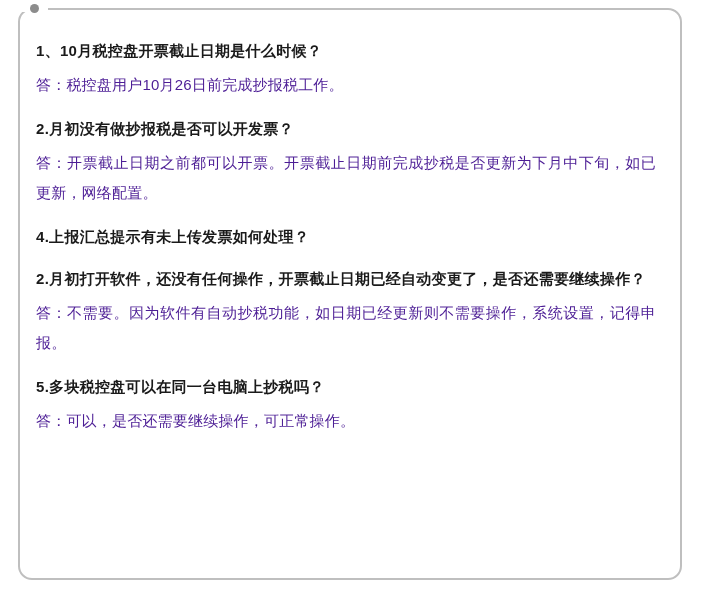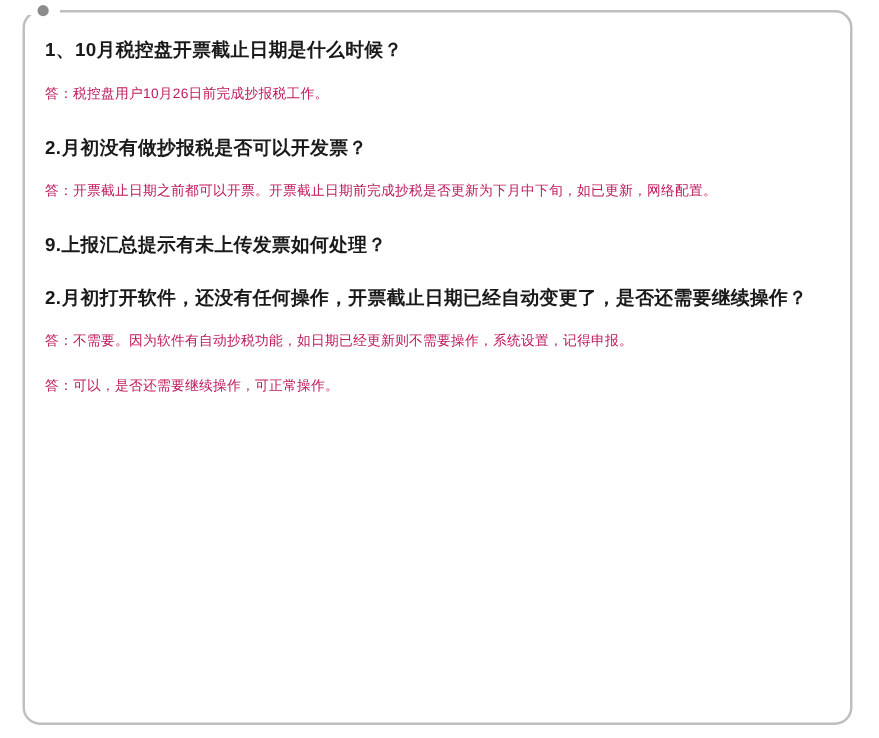--- a/index.html
+++ b/index.html
@@ -49,42 +49,42 @@
     left: 22px;
     top: 2px;
     width: 26px;
     height: 10px;
     background: #ffffff;
   }
 
   .content {
     position: absolute;
     left: 36px;
-    top: 18px;
+    top: 28px;
     width: 620px;
     box-sizing: border-box;
   }
 
   .qa-block {
     margin-bottom: 2px;
   }
 
   .question {
     font-size: 15px;
     font-weight: bold;
     color: #1a1a1a;
     line-height: 26px;
     letter-spacing: 0.3px;
     margin: 0 0 6px 0;
     padding-top: 10px;
   }
 
   .answer {
-    font-size: 11px;
-    color: #be185d;
+    font-size: 15px;
+    color: #4c1d95;
     line-height: 30px;
     letter-spacing: 0.2px;
     margin: 0 0 6px 0;
     text-align: justify;
   }
 </style>
 </head>
 <body>
 
 <div class="page">
@@ -98,26 +98,27 @@
       <p class="question">1、10月税控盘开票截止日期是什么时候？</p>
       <p class="answer">答：税控盘用户10月26日前完成抄报税工作。</p>
     </div>
 
     <div class="qa-block">
       <p class="question">2.月初没有做抄报税是否可以开发票？</p>
       <p class="answer">答：开票截止日期之前都可以开票。开票截止日期前完成抄税是否更新为下月中下旬，如已更新，网络配置。</p>
     </div>
 
     <div class="qa-block">
-      <p class="question">9.上报汇总提示有未上传发票如何处理？</p>
+      <p class="question">4.上报汇总提示有未上传发票如何处理？</p>
     </div>
 
     <div class="qa-block">
       <p class="question">2.月初打开软件，还没有任何操作，开票截止日期已经自动变更了，是否还需要继续操作？</p>
       <p class="answer">答：不需要。因为软件有自动抄税功能，如日期已经更新则不需要操作，系统设置，记得申报。</p>
     </div>
 
     <div class="qa-block">
+      <p class="question">5.多块税控盘可以在同一台电脑上抄税吗？</p>
       <p class="answer">答：可以，是否还需要继续操作，可正常操作。</p>
     </div>
 
   </div>
 </div>
 
 </body></html>

